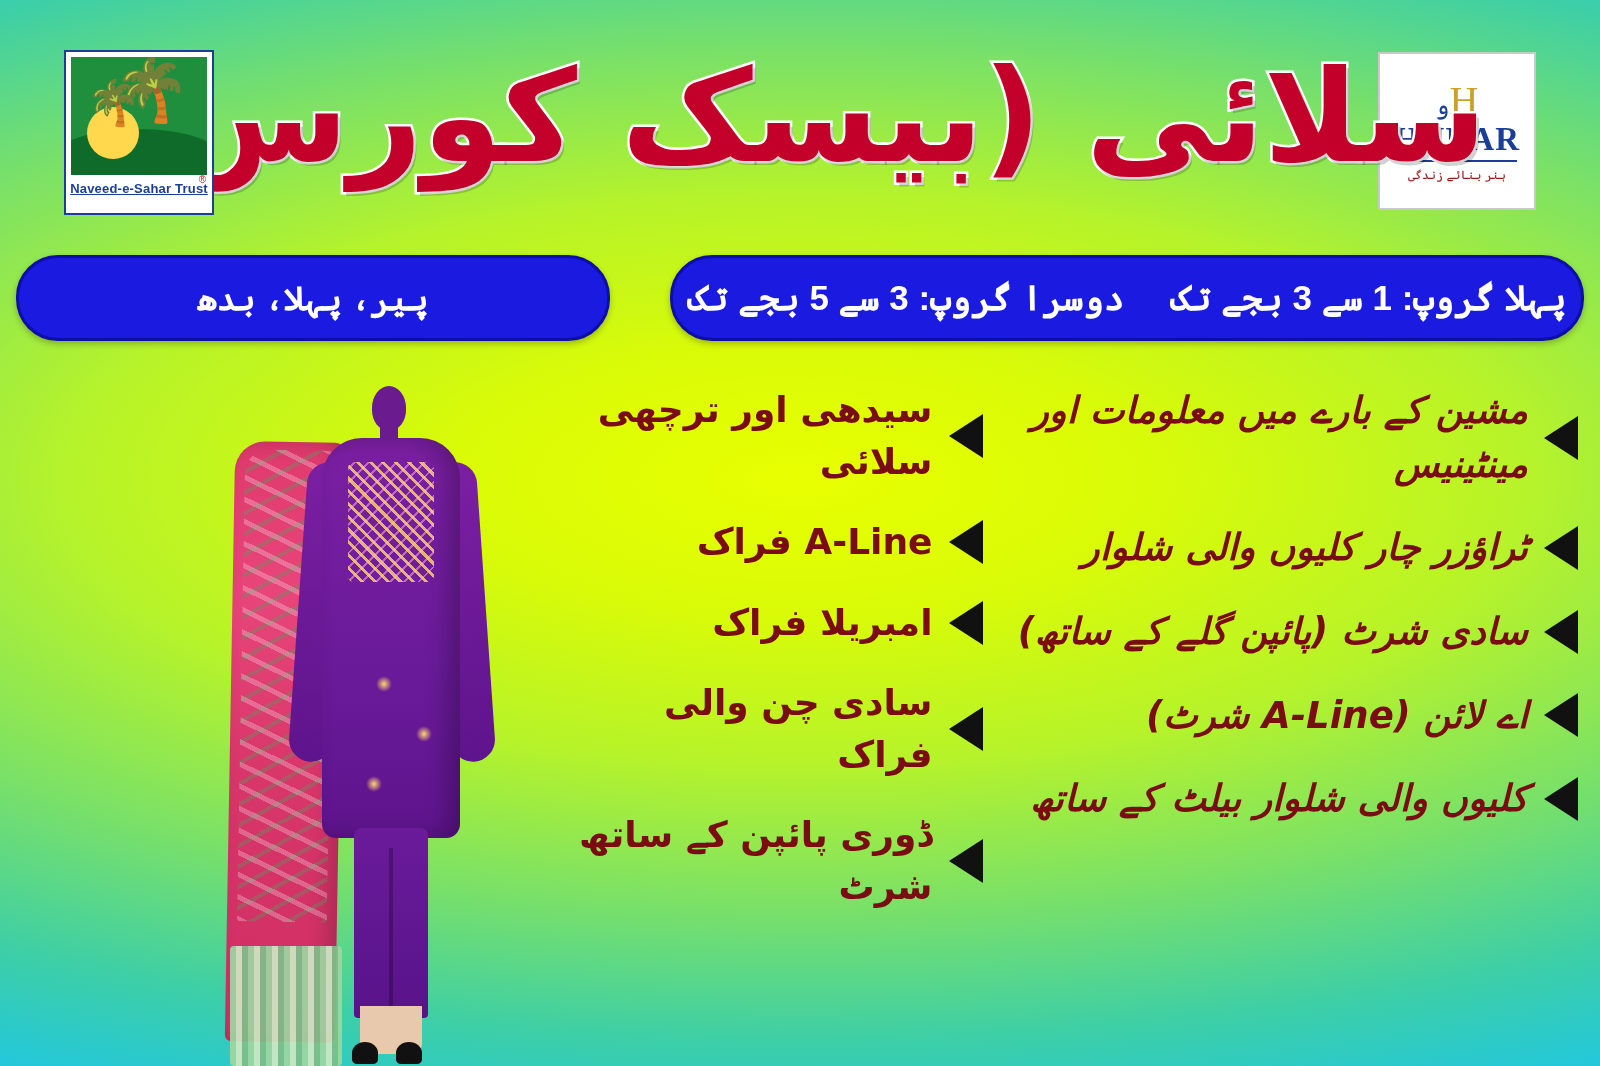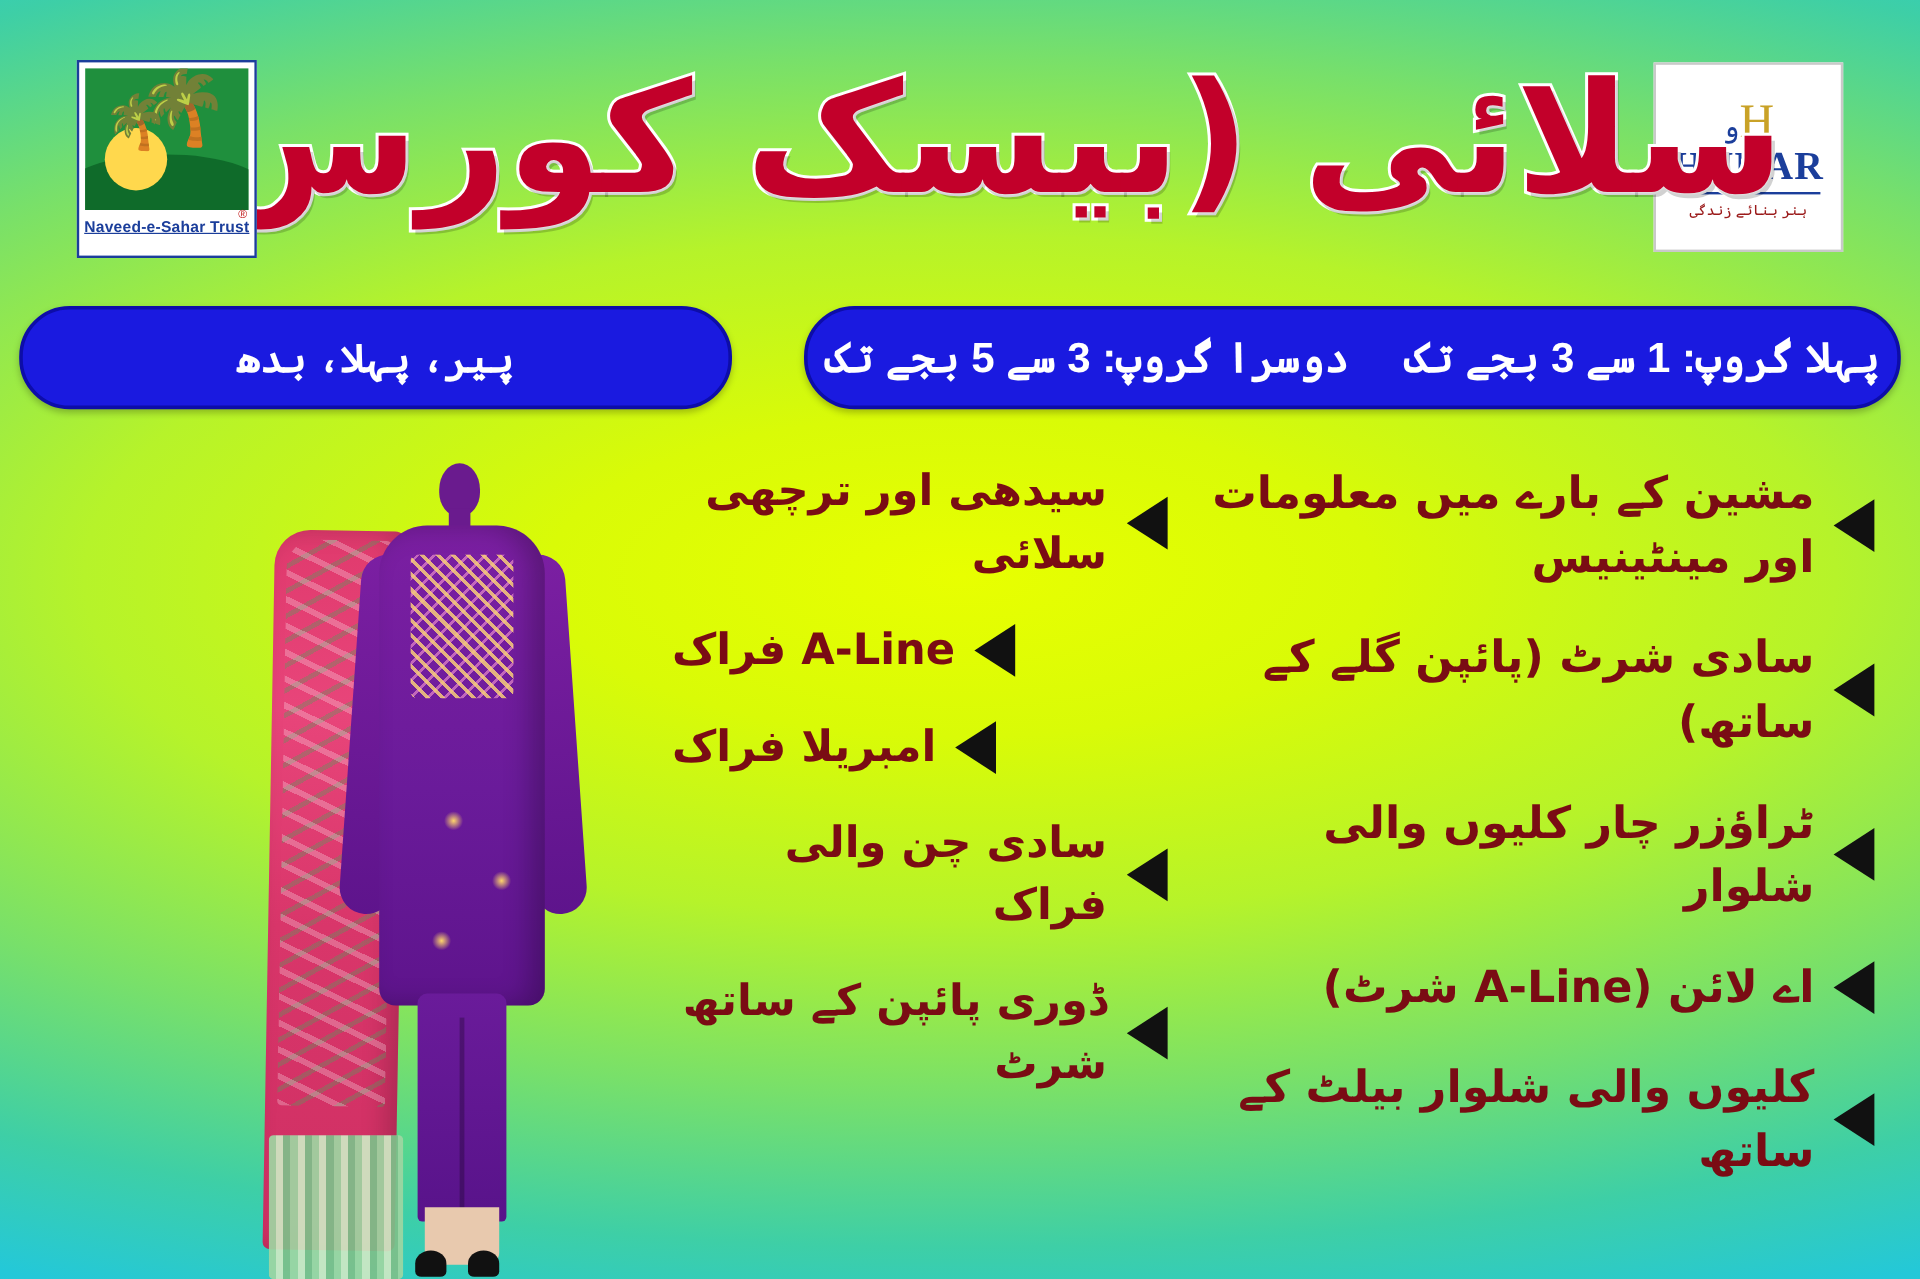--- a/index.html
+++ b/index.html
@@ -219,21 +219,21 @@
     flex-direction: row;
     direction: rtl;
   }
 
   .col {
     display: flex;
     flex-direction: column;
     justify-content: flex-start;
     padding-top: 18px;
   }
-  .col-right { width: 600px; padding-right: 28px; }
+  .col-right { width: 600px; padding-right: 12px; font-style: italic; }
   .col-mid   { width: 430px; }
   .col-left  { width: 570px; position: relative; }
 
   .bullet-row {
     display: flex;
     align-items: center;
     direction: rtl;
     gap: 16px;
     margin-bottom: 28px;
     padding-right: 10px;
@@ -252,21 +252,21 @@
   .bullet-text {
     font-family: "DejaVu Sans", "Liberation Sans", sans-serif;
     font-size: 37px;
     font-weight: bold;
     color: #7a0c14;
     line-height: 1.45;
     direction: rtl;
     text-align: right;
   }
   .col-mid .bullet-text { font-size: 36px; }
-  .col-mid .bullet-row { justify-content: flex-end; }
+  .col-mid .bullet-row { justify-content: flex-start; }
 
   
   .model {
     position: absolute;
     bottom: 0;
     right: 10px;
     width: 330px;
     height: 690px;
   }
   .m-head {
@@ -414,25 +414,25 @@
 
   <div class="content">
 
     <div class="col col-right">
       <div class="bullet-row tall">
         <span class="arrow"></span>
         <span class="bullet-text">مشین کے بارے میں معلومات اور مینٹینیس</span>
       </div>
       <div class="bullet-row tall">
         <span class="arrow"></span>
+        <span class="bullet-text">ٹراؤزر چار کلیوں والی شلوار</span>
+      </div>
+      <div class="bullet-row tall">
+        <span class="arrow"></span>
         <span class="bullet-text">سادی شرٹ (پائپن گلے کے ساتھ)</span>
-      </div>
-      <div class="bullet-row tall">
-        <span class="arrow"></span>
-        <span class="bullet-text">ٹراؤزر چار کلیوں والی شلوار</span>
       </div>
       <div class="bullet-row tall">
         <span class="arrow"></span>
         <span class="bullet-text">اے لائن (A-Line شرٹ)</span>
       </div>
       <div class="bullet-row tall">
         <span class="arrow"></span>
         <span class="bullet-text">کلیوں والی شلوار بیلٹ کے ساتھ</span>
       </div>
     </div>

